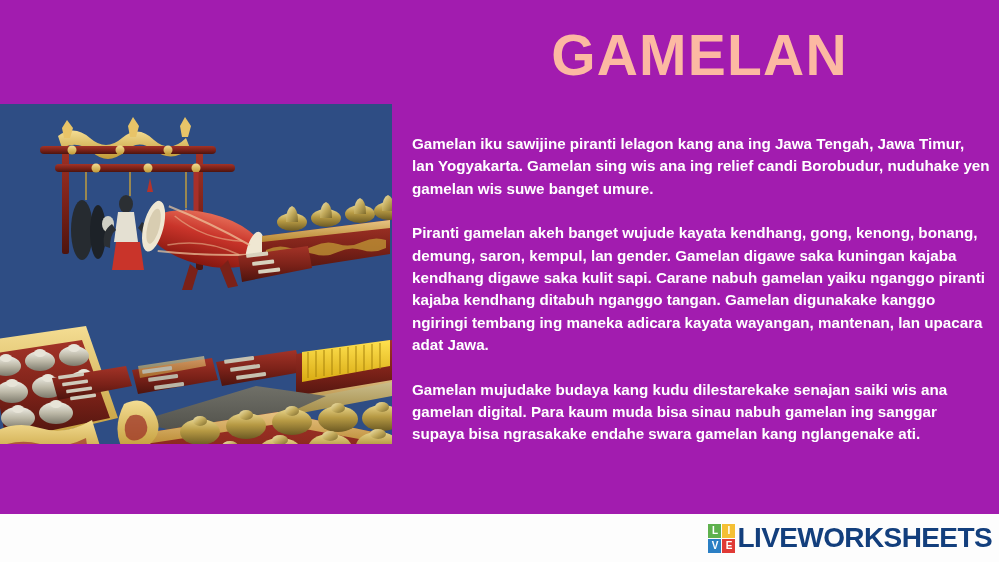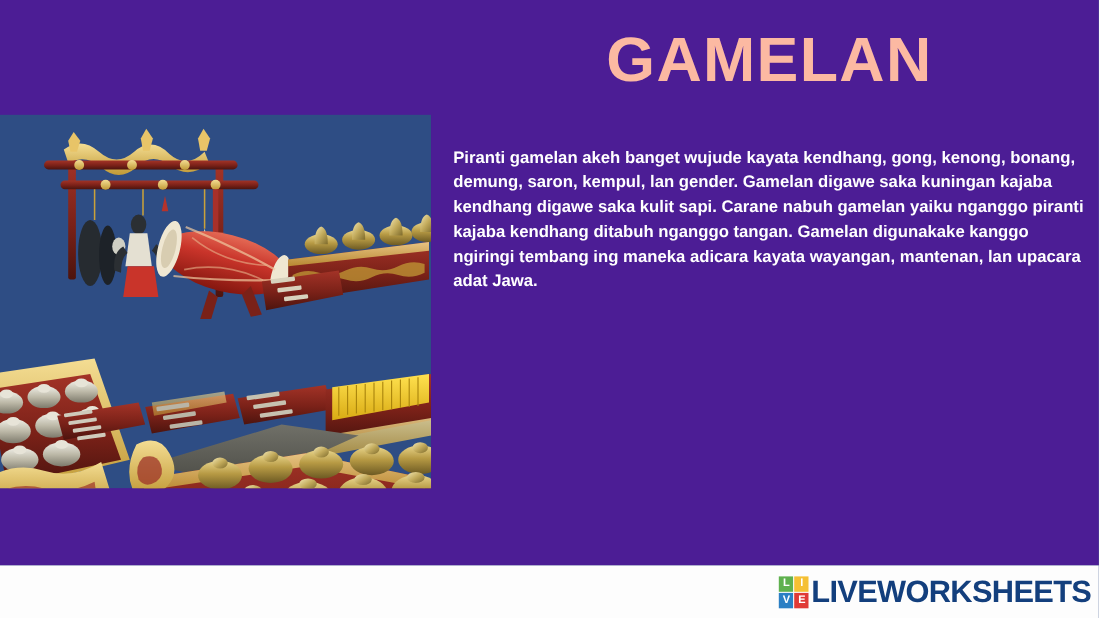--- a/index.html
+++ b/index.html
@@ -11,21 +11,21 @@
   }
   #slide{
     position:relative;
     width:999px;height:562px;
     background:#2e4d84;
     overflow:hidden;
   }
   
   #stage{
     position:absolute;left:0;top:0;width:999px;height:514px;
-    background:#4c1d95;
+    background:#a21caf;
     overflow:hidden;
   }
   
   #title{
     position:absolute;
     left:412px;top:26px;width:575px;
     text-align:center;
     color:#fcb9a2;
     font-size:57px;
     font-weight:bold;
@@ -350,21 +350,23 @@
           <path d="M360 368 l10 28 l-14 4 l-8 -26 z" fill="#6b1d14"></path>
         </g>
 
         <rect x="0" y="326" width="392" height="14" fill="none"></rect>
       </svg>
     </div>
 
     <div id="title">GAMELAN</div>
 
     <div id="copy">
+      <p>Gamelan iku sawijine piranti lelagon kang ana ing Jawa Tengah, Jawa Timur, lan Yogyakarta. Gamelan sing wis ana ing relief candi Borobudur, nuduhake yen gamelan wis suwe banget umure.</p>
       <p>Piranti gamelan akeh banget wujude kayata kendhang, gong, kenong, bonang, demung, saron, kempul, lan gender. Gamelan digawe saka kuningan kajaba kendhang digawe saka kulit sapi. Carane nabuh gamelan yaiku nganggo piranti kajaba kendhang ditabuh nganggo tangan. Gamelan digunakake kanggo ngiringi tembang ing maneka adicara kayata wayangan, mantenan, lan upacara adat Jawa.</p>
+      <p>Gamelan mujudake budaya kang kudu dilestarekake senajan saiki wis ana gamelan digital. Para kaum muda bisa sinau nabuh gamelan ing sanggar supaya bisa ngrasakake endahe swara gamelan kang nglangenake ati.</p>
     </div>
 
   </div>
 
   <div id="footer">
     <div id="brand">
       <div id="logo-tiles">
         <span class="tile l">L</span>
         <span class="tile i">I</span>
         <span class="tile v">V</span>

